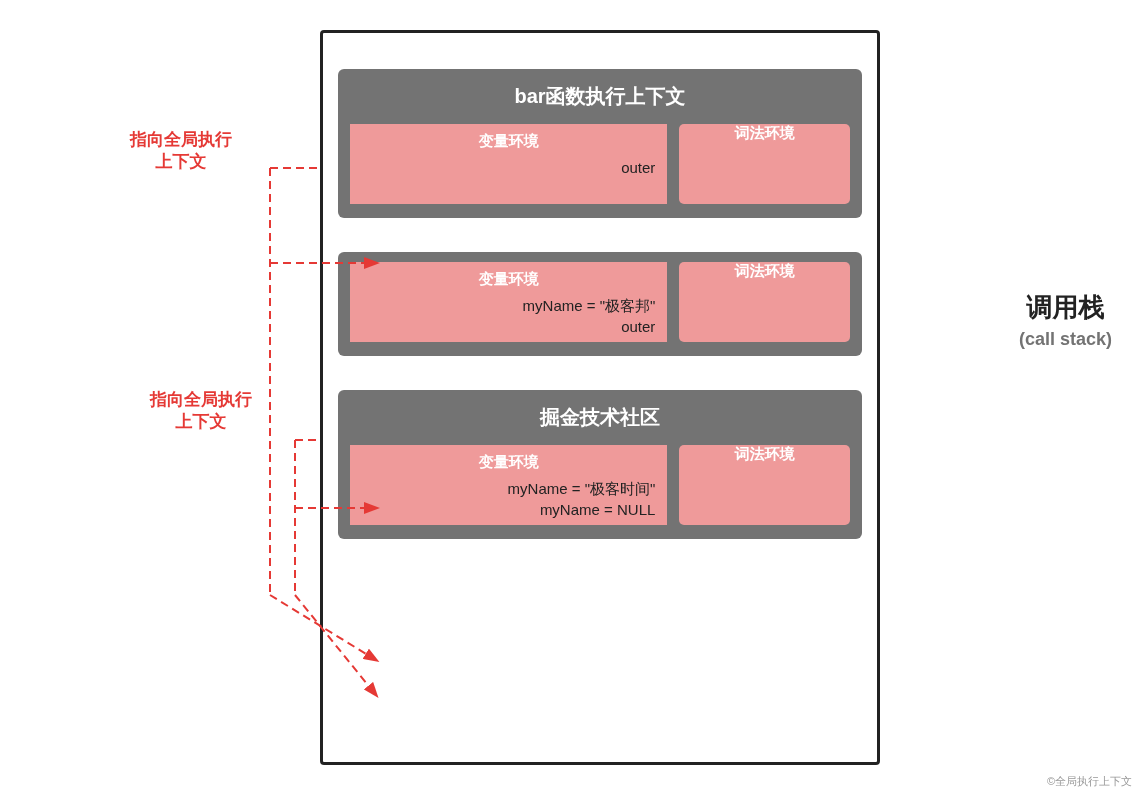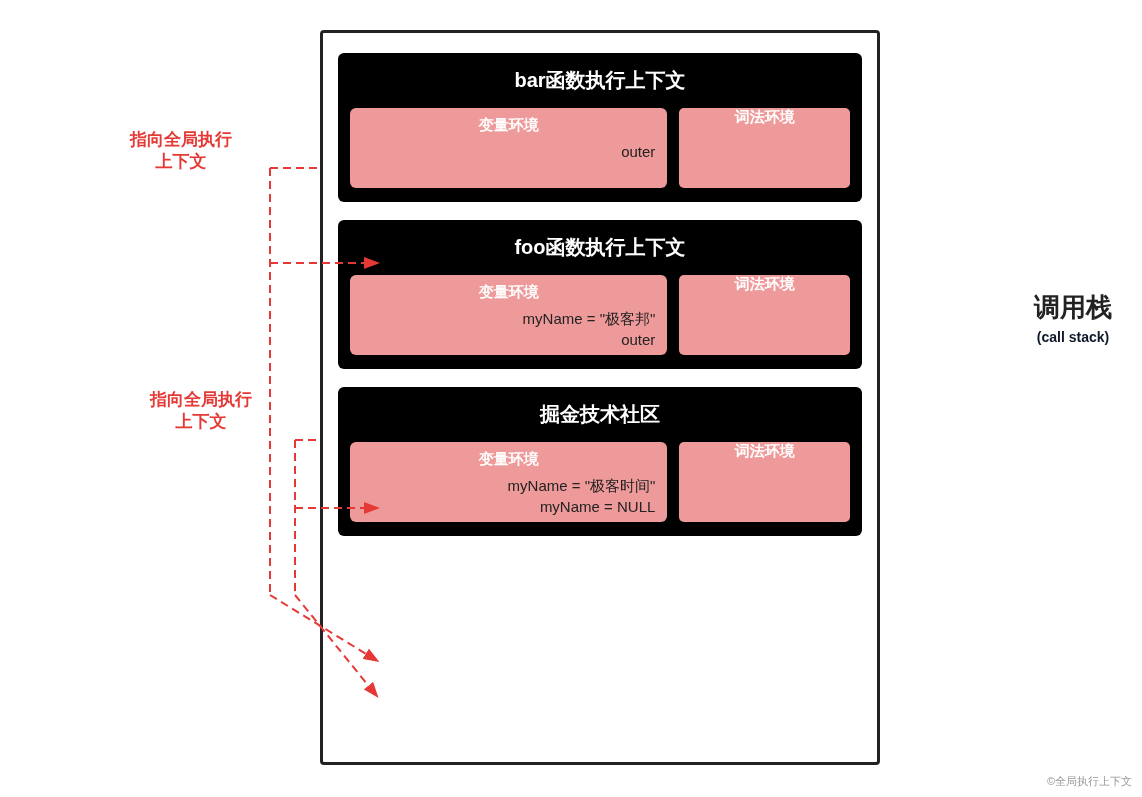--- a/index.html
+++ b/index.html
@@ -23,27 +23,28 @@
       background: #ffffff;
       display: flex;
       flex-direction: column;
       align-items: center;
       padding: 20px 15px;
       gap: 18px;
     }
 
     .execution-context {
       width: 100%;
-      background: #000000;
+      background: #737373;
       border-radius: 6px;
       padding: 10px 12px 14px 12px;
       display: flex;
       flex-direction: column;
       align-items: center;
       gap: 10px;
+      margin-top: 16px;
     }
 
     .context-title {
       color: #ffffff;
       font-size: 20px;
       font-weight: bold;
       text-align: center;
       padding: 4px 0;
       font-family: 'Arial', sans-serif;
     }
@@ -51,21 +52,21 @@
     .context-body {
       width: 100%;
       display: flex;
       flex-direction: row;
       gap: 12px;
       align-items: flex-start;
     }
 
     .variable-env {
       background: #ef9a9a;
-      border-radius: 6px;
+      border-radius: 0;
       flex: 2;
       padding: 8px 12px 0 12px;
       display: flex;
       flex-direction: column;
       min-height: 80px;
     }
 
     .lexical-env {
       background: #ef9a9a;
       border-radius: 5px;
@@ -106,22 +107,22 @@
       position: absolute;
       right: 30px;
       top: 290px;
       text-align: center;
       color: #222;
       font-size: 26px;
       font-weight: bold;
     }
 
     .call-stack-sub {
-      color: #0f172a;
-      font-size: 14px;
+      color: #737373;
+      font-size: 18px;
       text-align: center;
       margin-top: 4px;
     }
 
     
     .watermark {
       position: absolute;
       bottom: 8px;
       right: 10px;
       font-size: 11px;
@@ -150,21 +151,20 @@
         <div class="env-label">变量环境</div>
         <div class="env-value">outer</div>
       </div>
       <div class="lexical-env">
         <div class="env-label">词法环境</div>
       </div>
     </div>
   </div>
 
   <div class="execution-context" id="foo-ctx">
-    <div class="context-title">foo函数执行上下文</div>
     <div class="context-body">
       <div class="variable-env">
         <div class="env-label">变量环境</div>
         <div class="env-value">myName = "极客邦"</div>
         <div class="env-value">outer</div>
       </div>
       <div class="lexical-env">
         <div class="env-label">词法环境</div>
       </div>
     </div>

